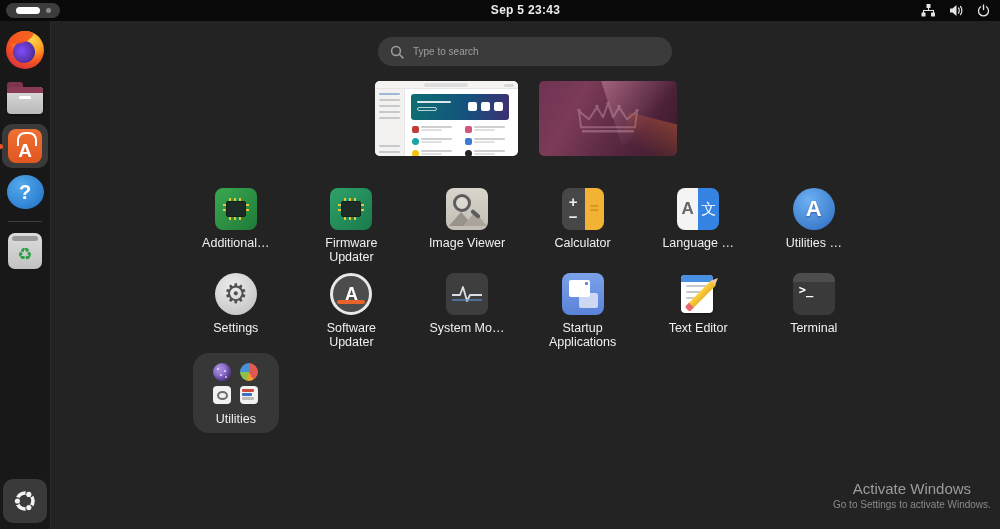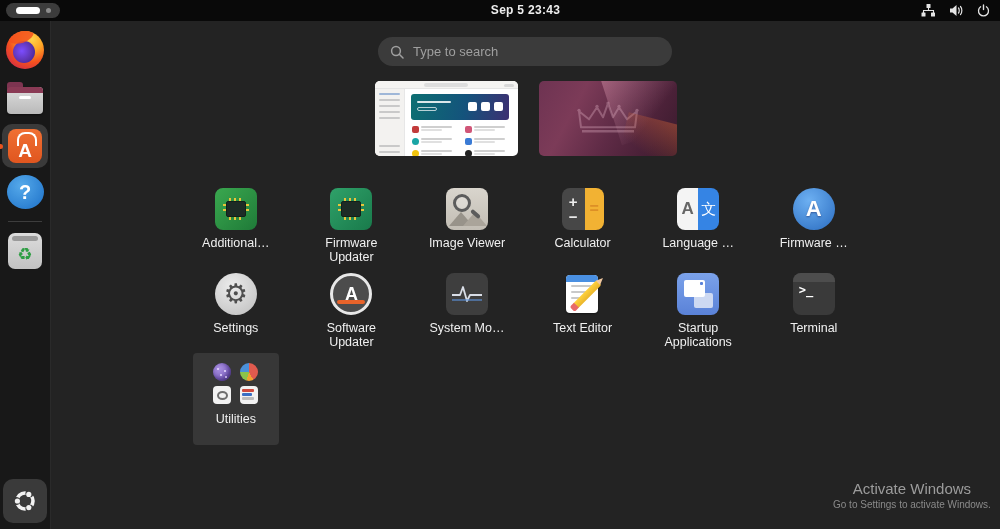--- a/index.html
+++ b/index.html
@@ -62,21 +62,21 @@
   .trash-icon:before { content:""; position:absolute; top:3px; left:4px; right:4px; height:5px; border-radius:3px; background:#9a9a9a; }
   .trash-glyph { color:#2f9e44; font-size:17px; line-height:1; margin-top:6px; }
 
   #dock-spacer { flex:1; }
   #show-apps { margin-bottom:6px; width:44px; height:44px; }
 
   
   #searchbar { position:absolute; left:378px; top:37px; width:294px; height:29px; border-radius:15px;
     background:#3b3b3b; display:flex; align-items:center; padding:0 12px; gap:9px; }
   #searchbar svg { flex:none; }
-  #search-input { background:transparent; border:none; outline:none; color:#f97316; font-size:13px; width:100%;
+  #search-input { background:transparent; border:none; outline:none; color:#f97316; font-size:10px; width:100%;
     font-family:inherit; }
   #search-input::placeholder { color:#9f9f9f; }
 
   
   #workspaces { position:absolute; left:51px; right:0; top:81px; display:flex; justify-content:center; gap:21px; }
   .ws-thumb { width:143px; height:75px; border-radius:5px; overflow:hidden; position:relative; cursor:pointer; }
 
   
   .mini-window { position:absolute; inset:0; background:#fff; }
   .mini-titlebar { position:absolute; left:0; top:0; right:0; height:8px; background:#f5f4f2; border-bottom:1px solid #e5e5e5; }
@@ -171,21 +171,21 @@
   .ic-texted .pencil { position:absolute; width:34px; height:7px; border-radius:2px; background:linear-gradient(#ffd23e,#eab52a);
     transform:rotate(-45deg); left:8px; top:18px; }
   .ic-texted .pencil:before { content:""; position:absolute; right:-6px; top:0; border-top:3.5px solid transparent; border-bottom:3.5px solid transparent; border-left:7px solid #f0c8a0; }
   .ic-texted .pencil:after { content:""; position:absolute; left:-4px; top:0; width:6px; height:7px; background:#e86a6a; border-radius:2px 0 0 2px; }
 
   .ic-term { border-radius:8px; background:#3a3a3a; overflow:hidden; }
   .ic-term:before { content:""; position:absolute; left:0; top:0; right:0; height:9px; background:#4d4d4d; }
   .ic-term span { position:absolute; left:6px; top:10px; color:#fff; font-family:"DejaVu Sans Mono",monospace; font-size:12px; font-weight:700; }
 
   
-  .folder-tile { width:86px; height:92px; margin:0 auto; border-radius:4px; background:#373737;
+  .folder-tile { width:86px; height:80px; margin:0 auto; border-radius:16px; background:#373737;
     display:flex; flex-direction:column; align-items:center; padding-top:10px; cursor:pointer; }
   .folder-grid { display:grid; grid-template-columns:18px 18px; grid-auto-rows:18px; gap:5px 9px; }
   .fmini { width:18px; height:18px; border-radius:4px; position:relative; }
   .fmini.sphere { border-radius:50%; background:radial-gradient(circle at 35% 30%, #a98fe0, #6a4fb0);
     box-shadow:inset -2px -2px 4px rgba(40,20,90,.6); }
   .fmini.sphere:before { content:""; position:absolute; left:4px; top:5px; width:2px; height:2px; border-radius:50%;
     background:#e8dcff; box-shadow:7px 2px 0 #e8dcff, 3px 6px 0 #e8dcff, 8px 8px 0 #d4c4f4; }
   .fmini.pie { border-radius:50%; background:conic-gradient(#e05a4e 0 42%, #f0a030 42% 55%, #8bc34a 55% 75%, #4a90d9 75% 100%); }
   .fmini.disk { background:#f2f2f2; display:flex; align-items:center; justify-content:center; }
   .fmini.disk i { width:11px; height:9px; border:2px solid #6f6f6f; border-radius:50%; }
@@ -397,21 +397,21 @@
         <div class="b">文</div>
       </div>
       <div class="lbl">Language …</div>
     </div>
 
 
     <div class="tile">
       <div class="ic ic-swprop">
         <span>A</span>
       </div>
-      <div class="lbl">Firmware …</div>
+      <div class="lbl">Utilities …</div>
     </div>
 
     <div class="tile">
       <div class="ic ic-settings">
         <span>⚙</span>
       </div>
       <div class="lbl">Settings</div>
     </div>
 
     <div class="tile">
@@ -426,40 +426,40 @@
       <div class="ic ic-sysmon">
         <svg width="42" height="42" viewBox="0 0 42 42">
           <path d="M6 22 h8 l3 -8 l4 14 l3 -6 h12" fill="none" stroke="#d8dde6" stroke-width="1.8" stroke-linejoin="round"></path>
           <path d="M6 27 h30" stroke="#5b8fd6" stroke-width="1.2"></path>
         </svg>
       </div>
       <div class="lbl">System Mo…</div>
     </div>
 
     <div class="tile">
-      <div class="ic ic-texted">
-        <div class="page">
-            <i></i>
-            <i></i>
-            <i></i>
-            <i style="width:12px"></i>
-          </div>
-        <div class="pencil"></div>
-      </div>
-      <div class="lbl">Text Editor</div>
-    </div>
-
-    <div class="tile">
       <div class="ic ic-startup">
         <span class="win-b"></span>
           <span class="win-f">
             <i></i>
           </span>
       </div>
       <div class="lbl">Startup Applications</div>
+    </div>
+
+    <div class="tile">
+      <div class="ic ic-texted">
+        <div class="page">
+            <i></i>
+            <i></i>
+            <i></i>
+            <i style="width:12px"></i>
+          </div>
+        <div class="pencil"></div>
+      </div>
+      <div class="lbl">Text Editor</div>
     </div>
 
     <div class="tile">
       <div class="ic ic-term">
         <span>&gt;_</span>
       </div>
       <div class="lbl">Terminal</div>
     </div>
 
     <div>

